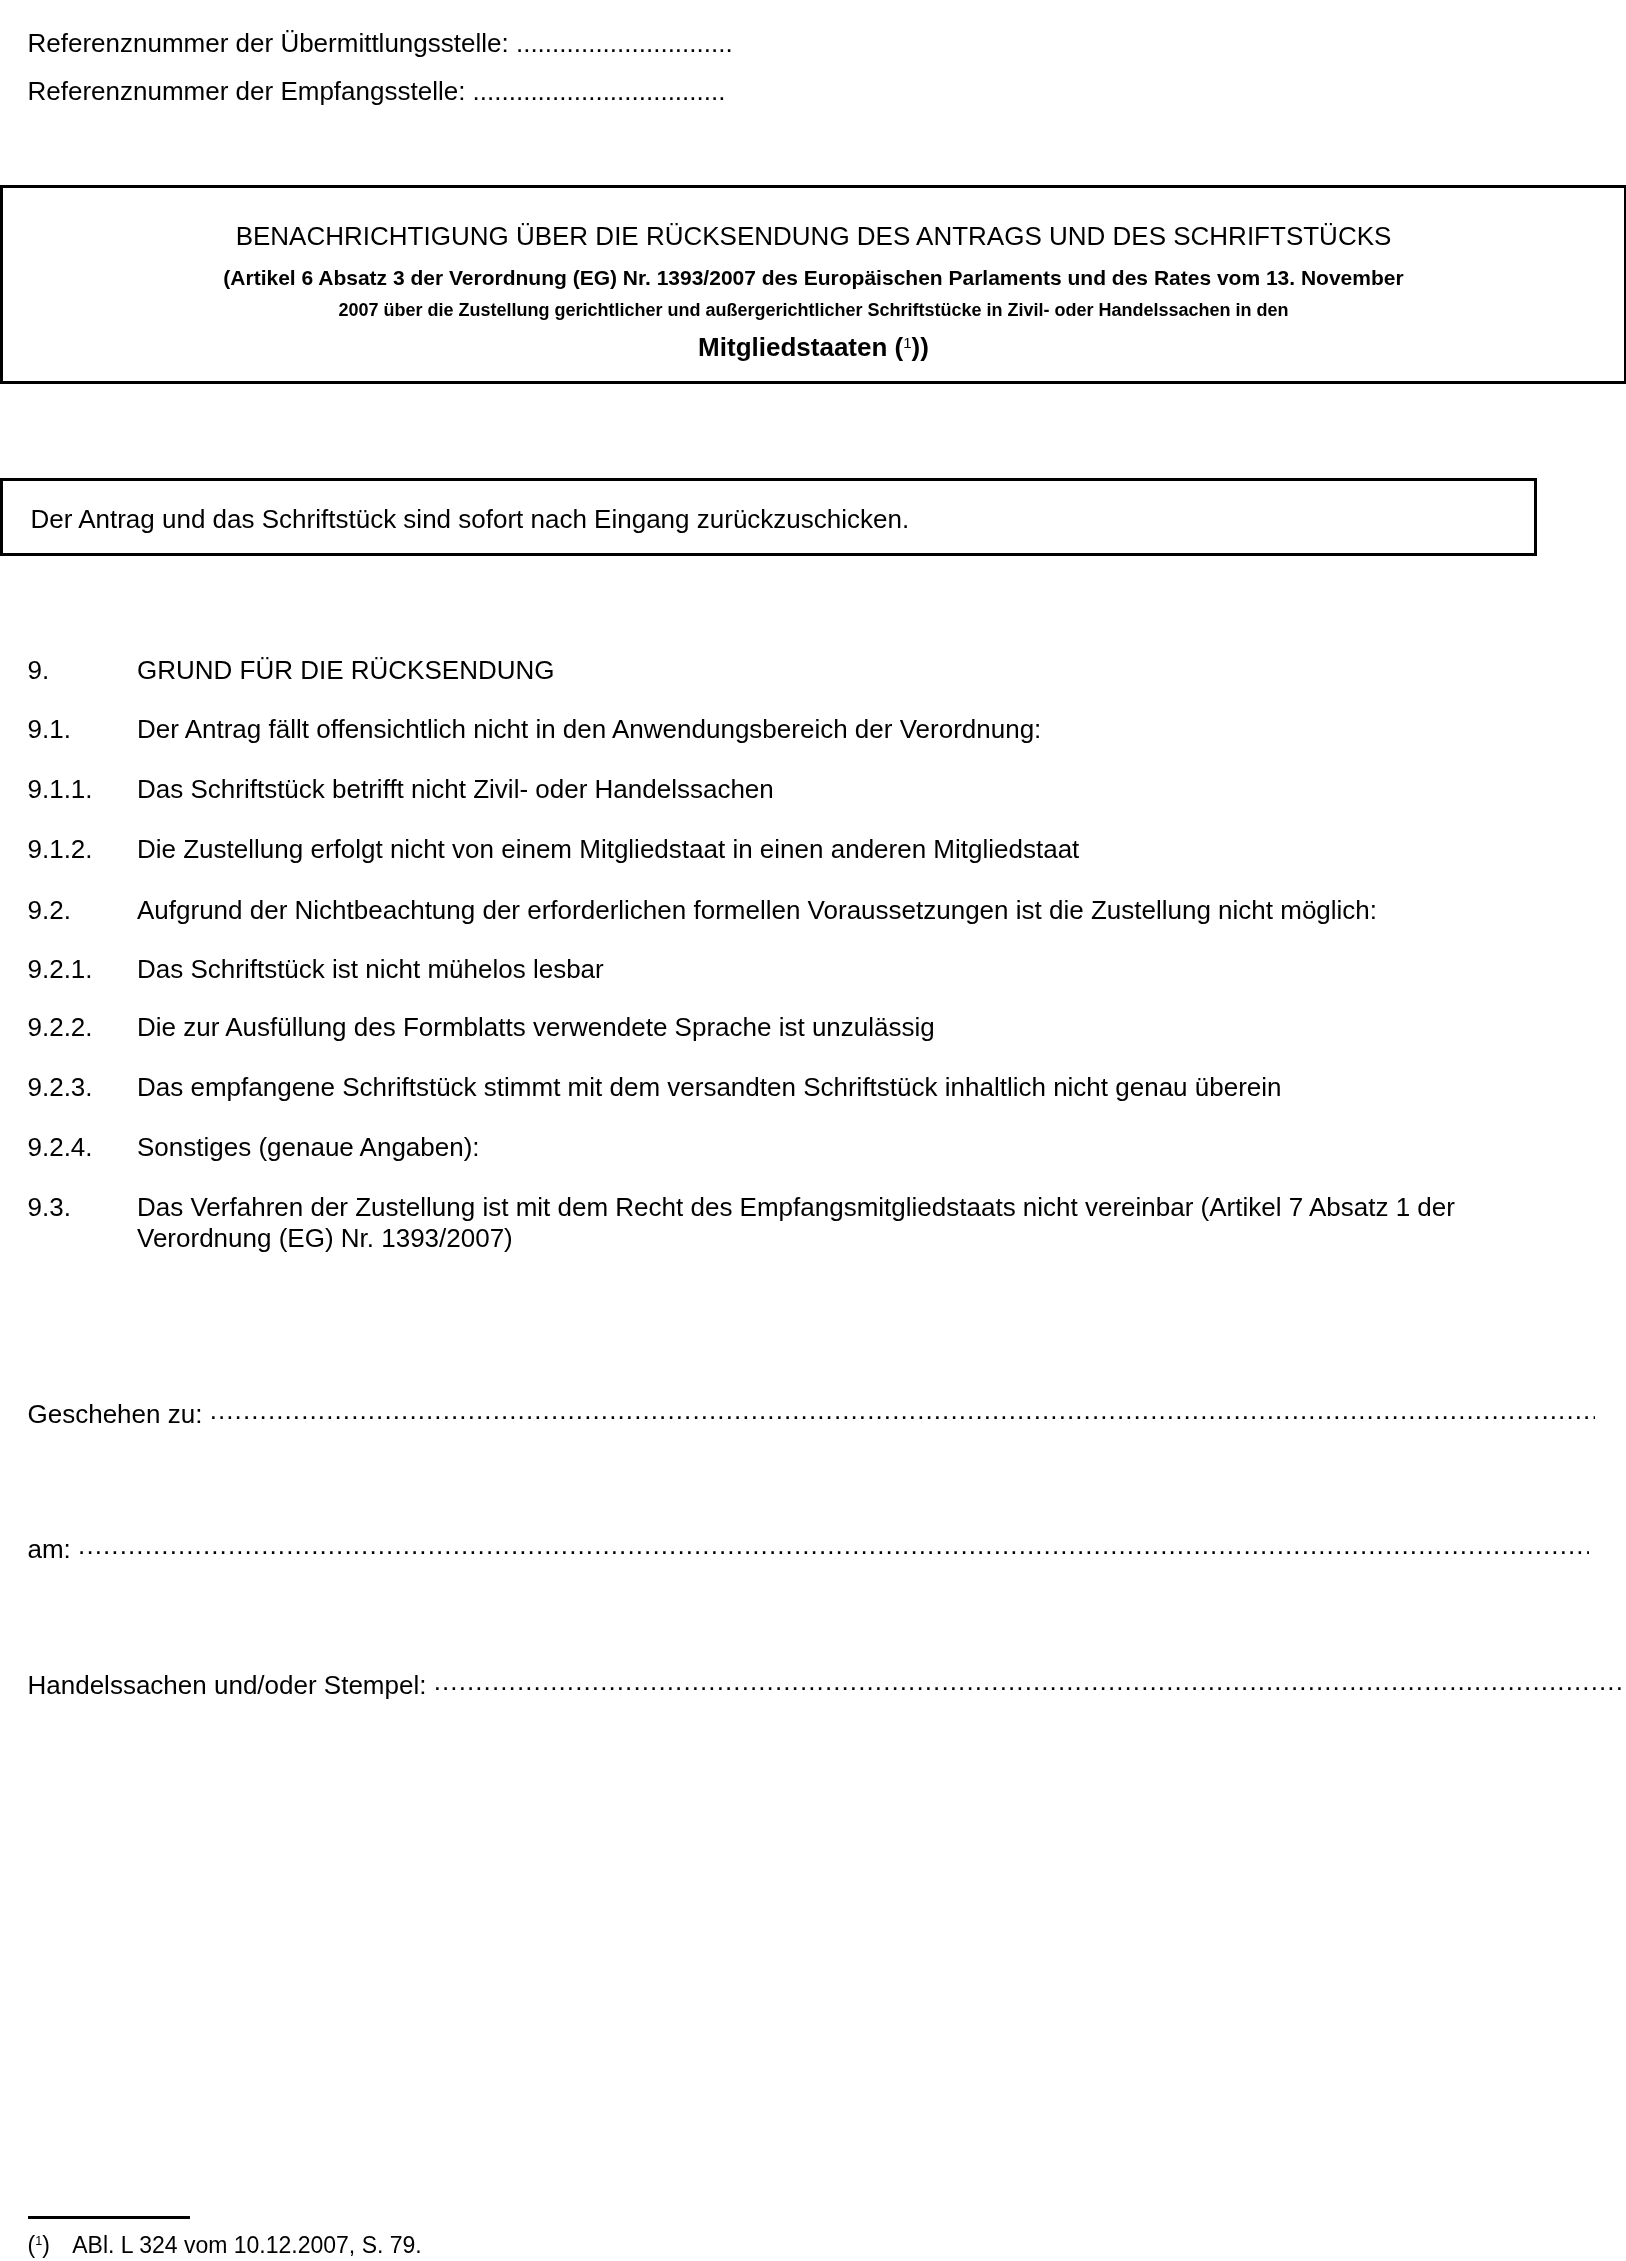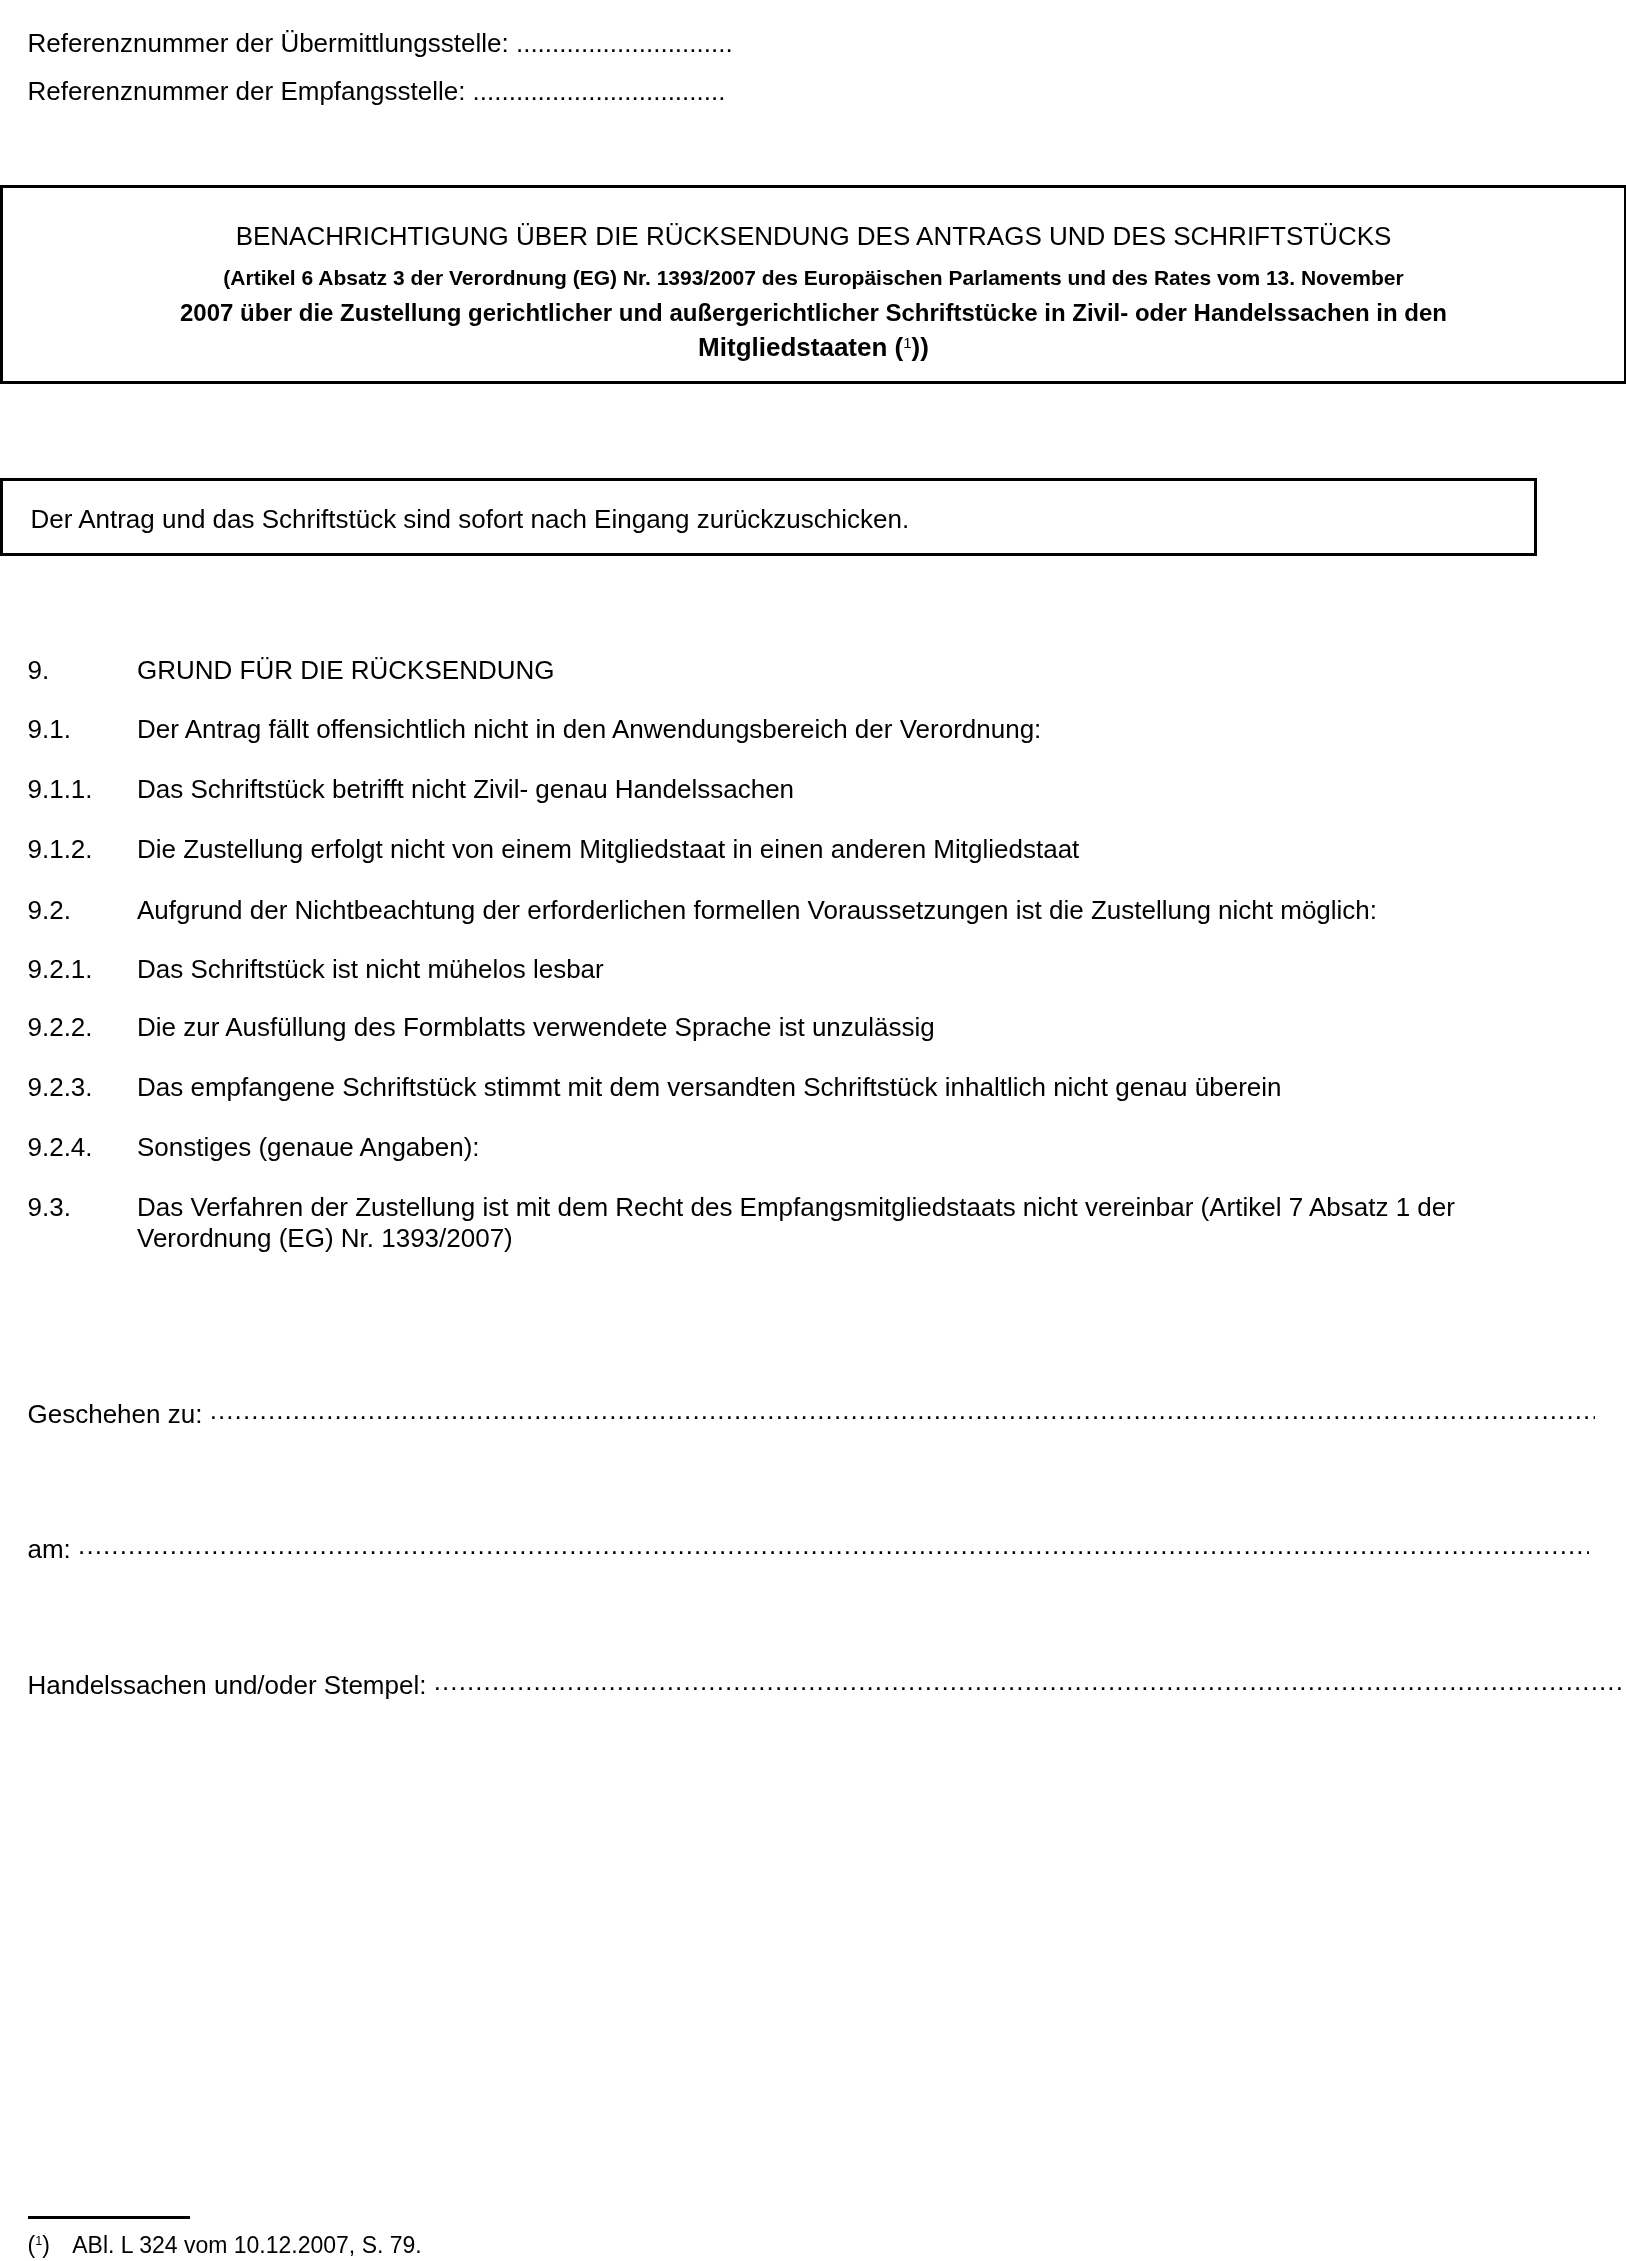--- a/index.html
+++ b/index.html
@@ -23,39 +23,39 @@
   <span>..............................</span>
 </div>
 <div class="abs" style="left:27.5px; top:78px;">
   <span>Referenznummer der Empfangsstelle:</span>
   <span>...................................</span>
 </div>
 
 <div class="box" style="left:0; top:185px; width:1627px; height:199px;padding-left:16px;">
   <div class="abs center" style="left:0; right:0; top:35px;">BENACHRICHTIGUNG ÜBER DIE RÜCKSENDUNG DES ANTRAGS UND DES SCHRIFTSTÜCKS</div>
   <div class="abs center bold" style="left:34px; right:34px; top:79px; font-size:21px;">(Artikel 6 Absatz 3 der Verordnung (EG) Nr. 1393/2007 des Europäischen Parlaments und des Rates vom 13. November</div>
-  <div class="abs center bold" style="left:34px; right:34px; top:113px; font-size:24px;">2007 über die Zustellung gerichtlicher und außergerichtlicher Schriftstücke in Zivil- oder Handelssachen in den</div>
+  <div class="abs center bold" style="left:34px; right:34px; top:113px; font-size:18px;">2007 über die Zustellung gerichtlicher und außergerichtlicher Schriftstücke in Zivil- oder Handelssachen in den</div>
   <div class="abs center bold" style="left:0; right:0; top:146px; font-size:26px;"><span>Mitgliedstaaten (</span><sup>1</sup><span>))</span></div>
 </div>
 
 <div class="box" style="left:0; top:478px; width:1537px; height:78px;">
   <div class="abs" style="left:27.5px; top:25px;">Der Antrag und das Schriftstück sind sofort nach Eingang zurückzuschicken.</div>
 </div>
 
 <div class="abs" style="left:0; top:657px;">
   <span class="num">9.</span>
   <span class="txt">GRUND FÜR DIE RÜCKSENDUNG</span>
 </div>
 <div class="abs" style="left:0; top:716px;">
   <span class="num">9.1.</span>
   <span class="txt">Der Antrag fällt offensichtlich nicht in den Anwendungsbereich der Verordnung:</span>
 </div>
 <div class="abs" style="left:0; top:776px;">
   <span class="num">9.1.1.</span>
-  <span class="txt">Das Schriftstück betrifft nicht Zivil- genau Handelssachen</span>
+  <span class="txt">Das Schriftstück betrifft nicht Zivil- oder Handelssachen</span>
 </div>
 <div class="abs" style="left:0; top:836px;">
   <span class="num">9.1.2.</span>
   <span class="txt">Die Zustellung erfolgt nicht von einem Mitgliedstaat in einen anderen Mitgliedstaat</span>
 </div>
 <div class="abs" style="left:0; top:897px;">
   <span class="num">9.2.</span>
   <span class="txt">Aufgrund der Nichtbeachtung der erforderlichen formellen Voraussetzungen ist die Zustellung nicht möglich:</span>
 </div>
 <div class="abs" style="left:0; top:956px;">

